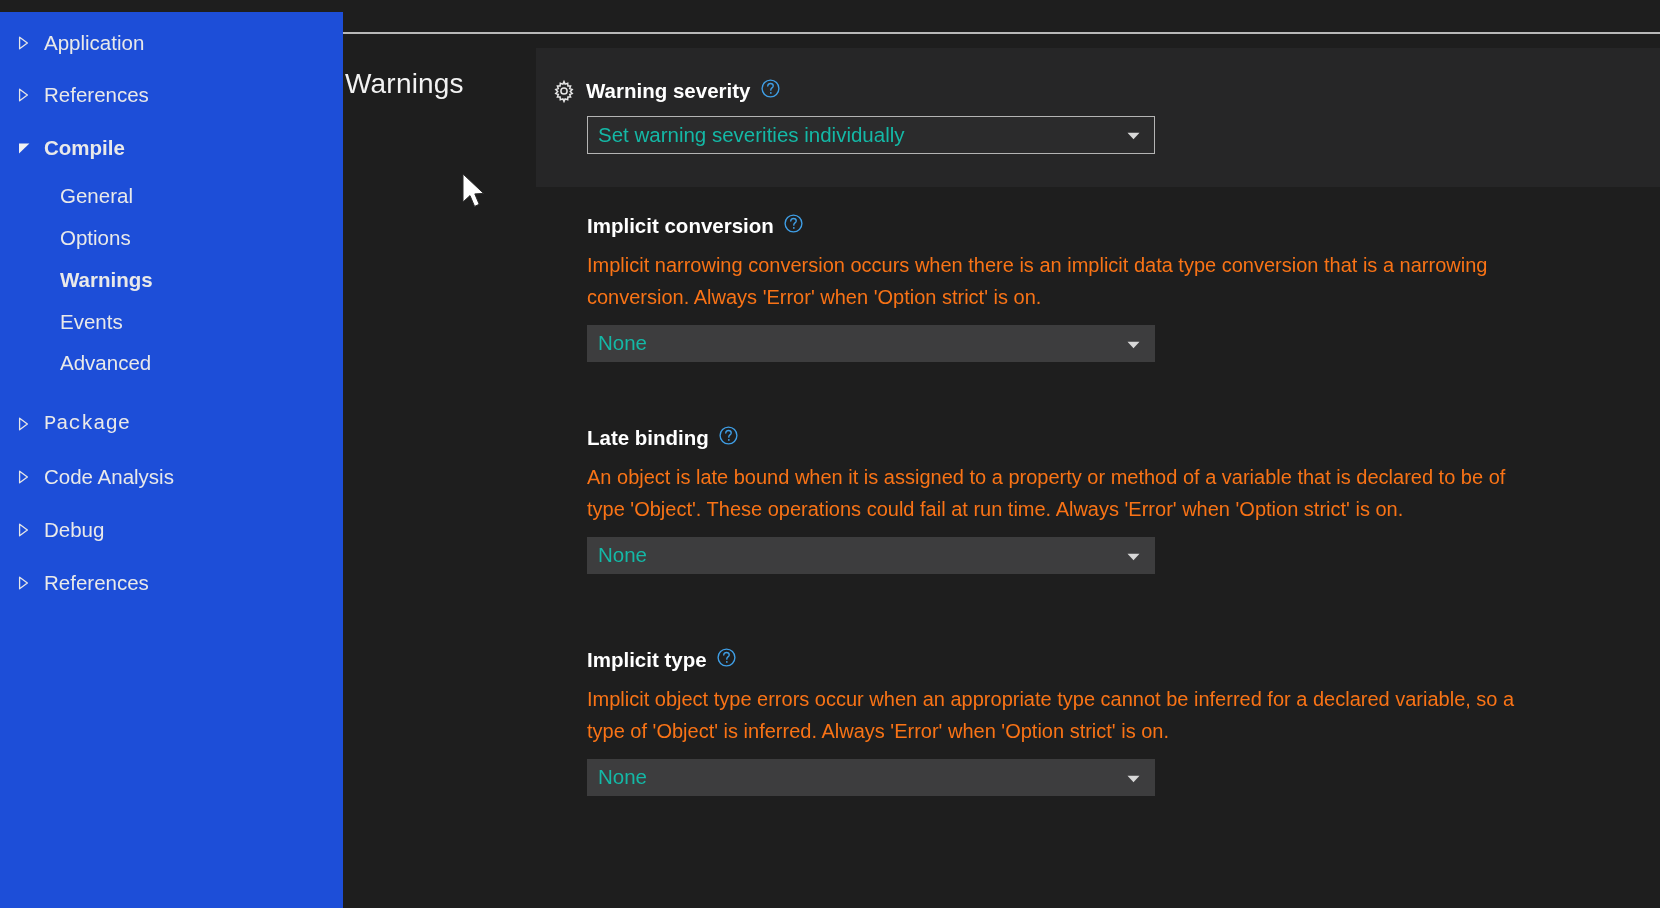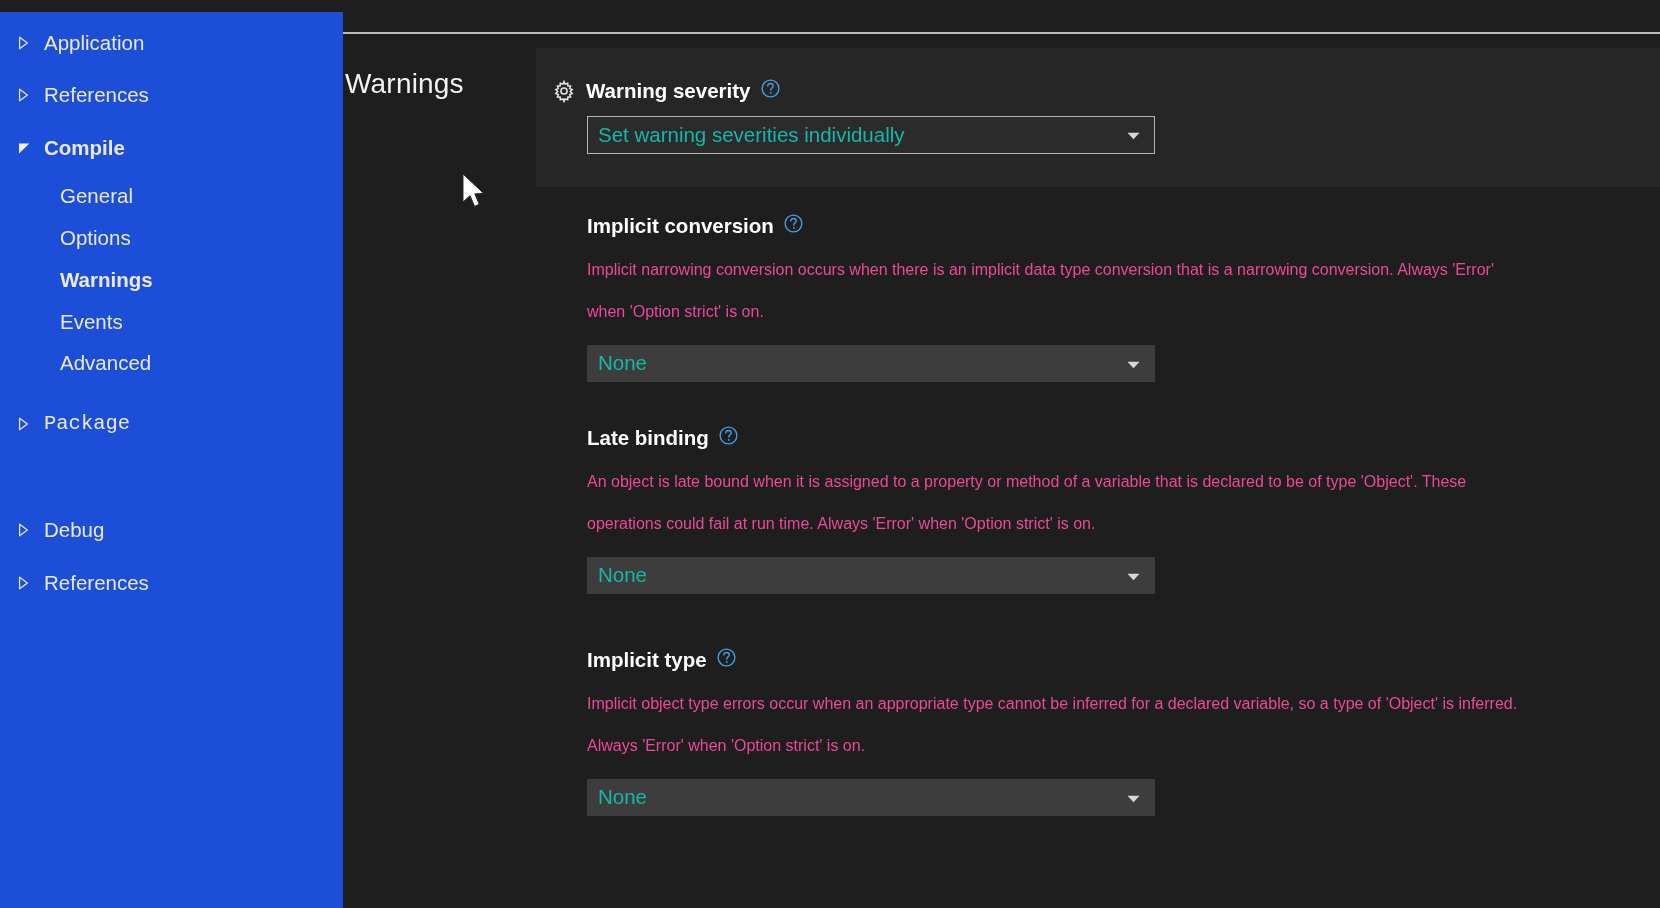--- a/index.html
+++ b/index.html
@@ -131,23 +131,23 @@
     align-items: center;
     gap: 9px;
     font-size: 20.5px;
     font-weight: bold;
     color: #ffffff;
     margin-bottom: 10px;
     white-space: nowrap;
   }
 
   .setting .s-desc {
-    font-size: 16px;
-    line-height: 42px;
-    color: #ec4899;
+    font-size: 20px;
+    line-height: 32px;
+    color: #f97316;
     width: 940px;
   }
 
   
   .combo {
     position: relative;
     width: 568px;
     height: 37px;
     display: flex;
     align-items: center;
@@ -235,20 +235,28 @@
       <div class="nav-item level2" style="position: absolute; top: 330px; justify-content: flex-end;">
         <span class="label">Advanced</span>
       </div>
       <div class="nav-item" style="position: absolute; top: 391px; font-family: Liberation Mono, monospace;">
         <span class="chev">
           <svg class="tri" width="11" height="14" viewBox="0 0 11 14">
             <path d="M1.6 1.2 L9.4 7 L1.6 12.8 Z" fill="none" stroke="#e6e6e6" stroke-width="1.3" stroke-linejoin="round"></path>
           </svg>
         </span>
         <span class="label">Package</span>
+      </div>
+      <div class="nav-item" style="position: absolute; top: 444px;">
+        <span class="chev">
+          <svg class="tri" width="11" height="14" viewBox="0 0 11 14">
+            <path d="M1.6 1.2 L9.4 7 L1.6 12.8 Z" fill="none" stroke="#e6e6e6" stroke-width="1.3" stroke-linejoin="round"></path>
+          </svg>
+        </span>
+        <span class="label">Code Analysis</span>
       </div>
       <div class="nav-item" style="position: absolute; top: 497px;">
         <span class="chev">
           <svg class="tri" width="11" height="14" viewBox="0 0 11 14">
             <path d="M1.6 1.2 L9.4 7 L1.6 12.8 Z" fill="none" stroke="#e6e6e6" stroke-width="1.3" stroke-linejoin="round"></path>
           </svg>
         </span>
         <span class="label">Debug</span>
       </div>
       <div class="nav-item" style="position: absolute; top: 550px;">

